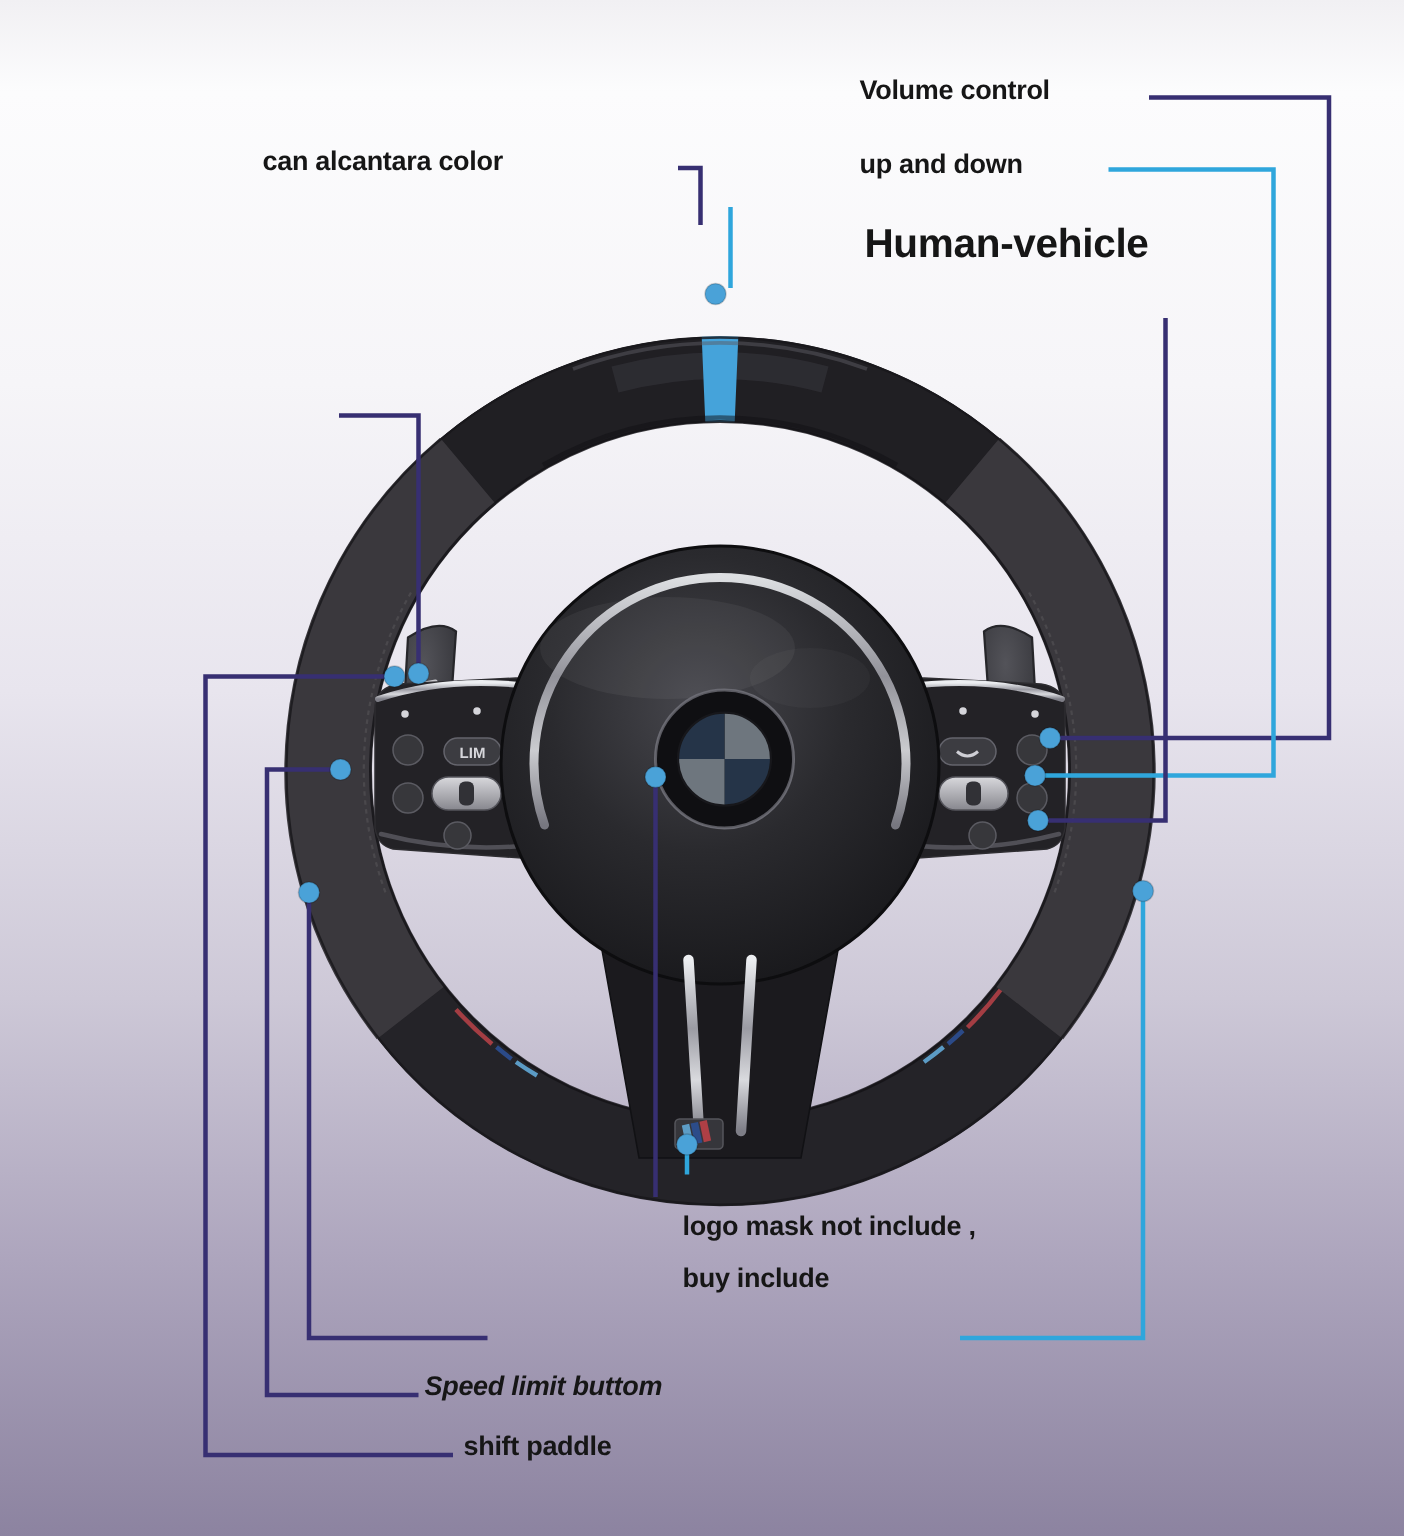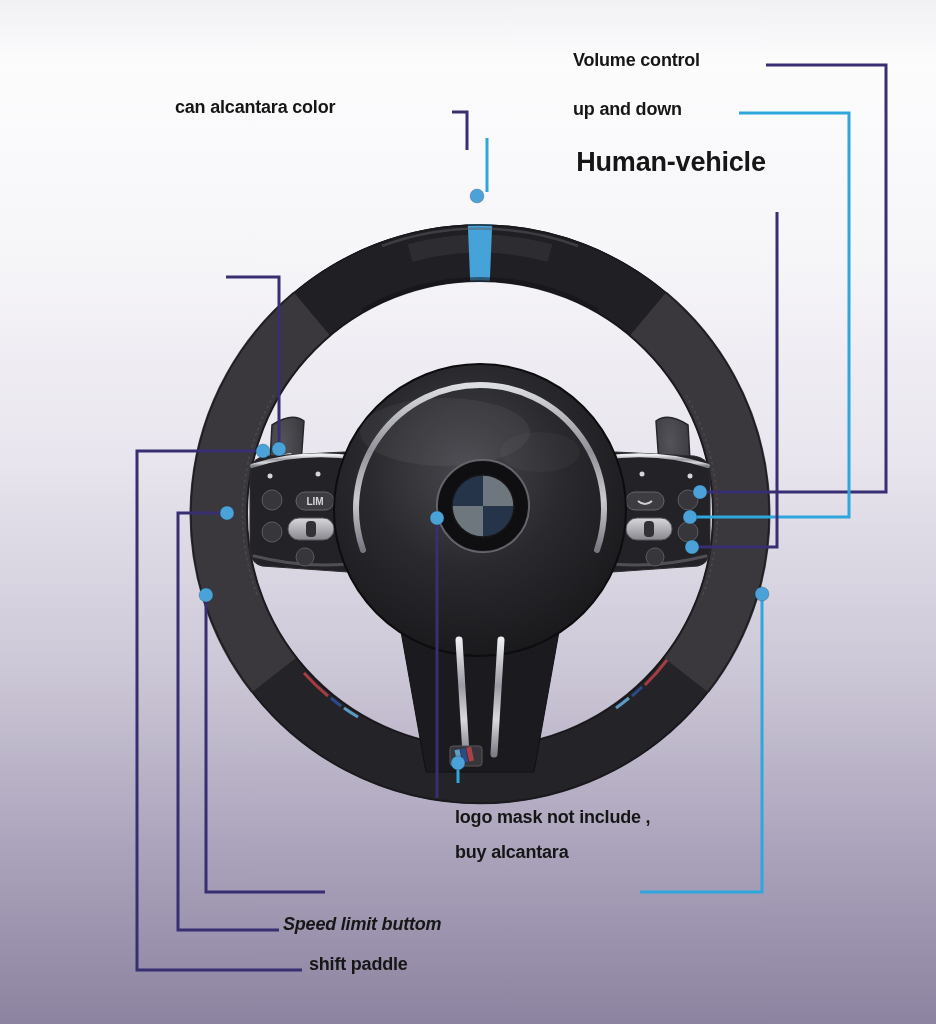--- a/index.html
+++ b/index.html
@@ -236,18 +236,18 @@
   </svg>
 
   <div class="lbl lbl-volume">Volume control</div>
   <div class="lbl lbl-custom">can alcantara color</div>
   <div class="lbl lbl-updown">up and down</div>
   <div class="lbl lbl-human">
     <div>Human-vehicle</div>
   </div>
   <div class="lbl lbl-logomask">
     <div>logo mask not include ,</div>
-    <div>buy alcantara</div>
+    <div>buy include</div>
   </div>
   <div class="lbl lbl-speed">Speed limit buttom</div>
   <div class="lbl lbl-shift">shift paddle</div>
 
 </div>
 
 </body></html>

